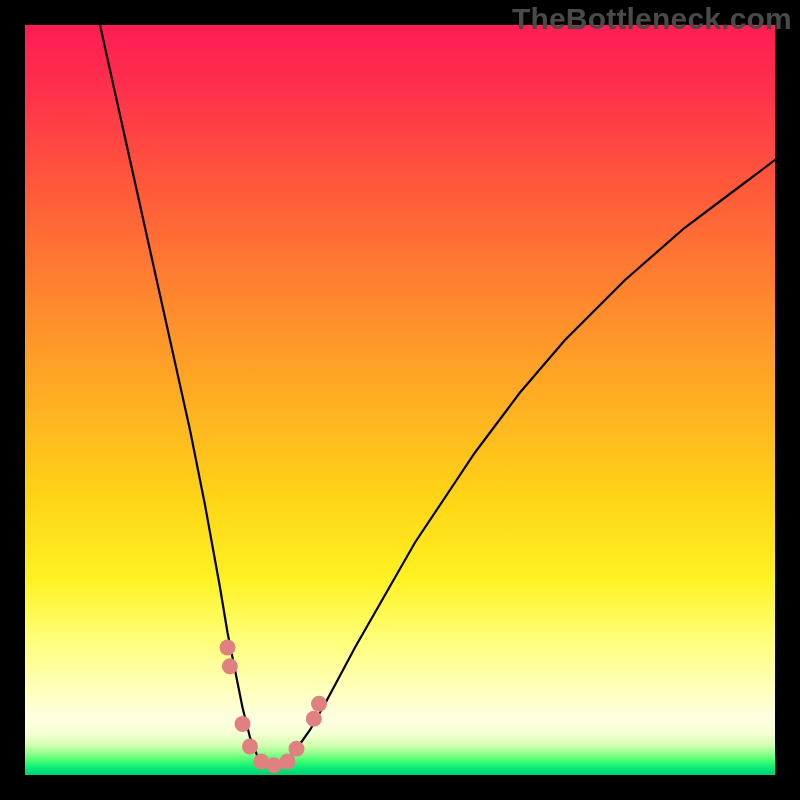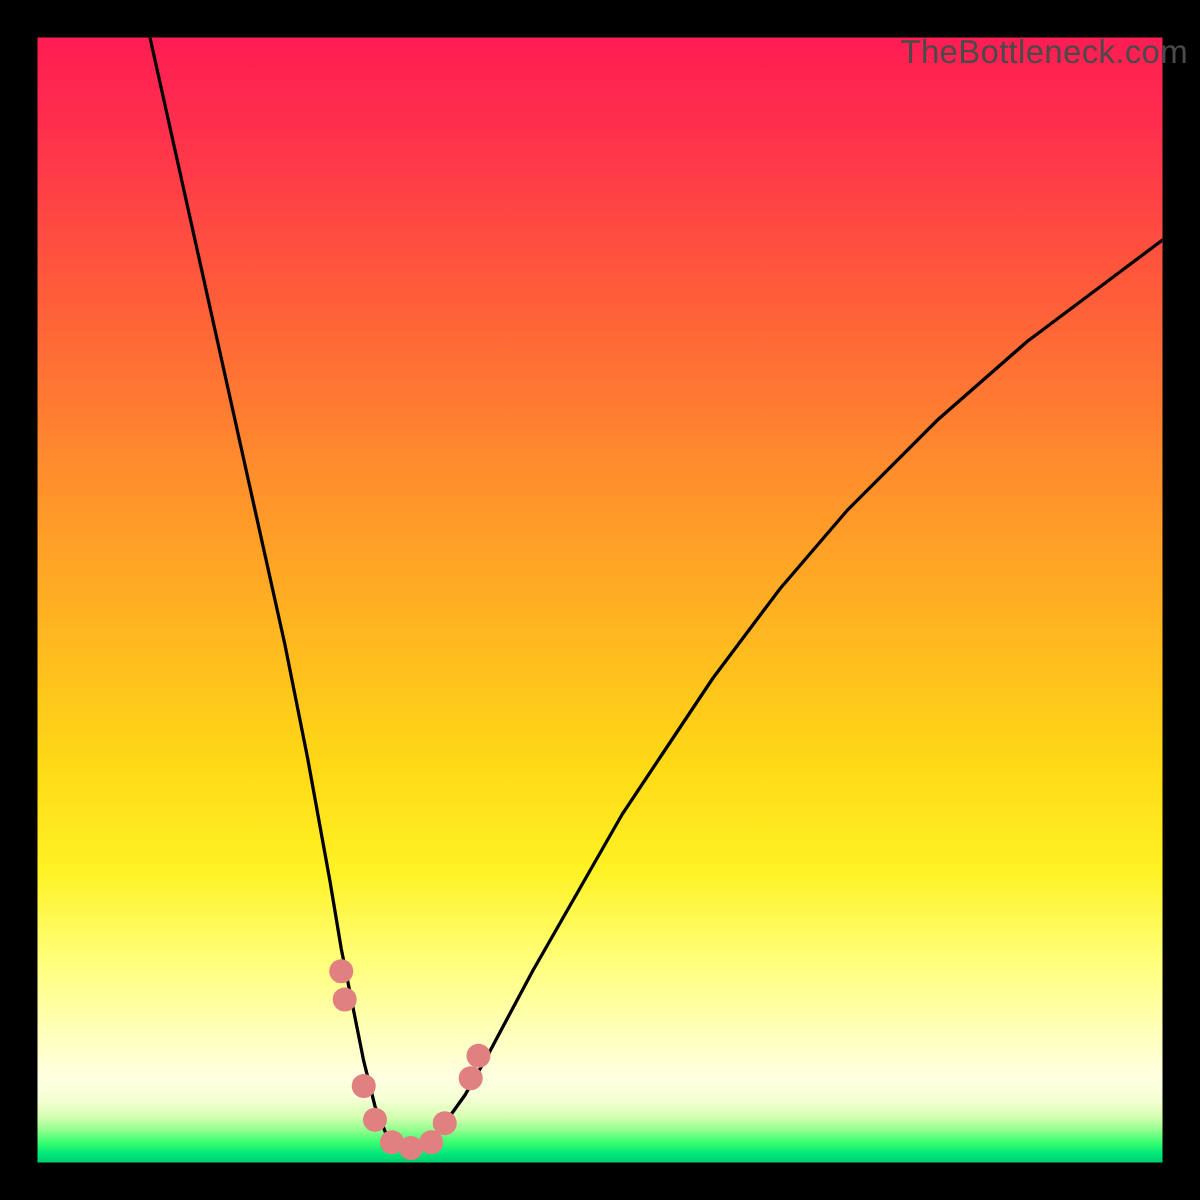--- a/index.html
+++ b/index.html
@@ -42,25 +42,24 @@
       #3cff70 98.2%,
       #00e87a 99.2%,
       #00cf6e 100%
     );
   }
   .watermark {
     position: absolute;
     top: 2px;
     right: 8px;
     color: #4a4a4a;
-    font-size: 22px;
+    font-size: 30px;
     letter-spacing: 0.2px;
-    font-weight: 400;
+    font-weight: 700;
     user-select: none;
-    margin-top: 20px;
   }
   svg.curve {
     position: absolute;
     inset: 0;
     width: 750px;
     height: 750px;
     overflow: visible;
   }
 </style>
 </head>

